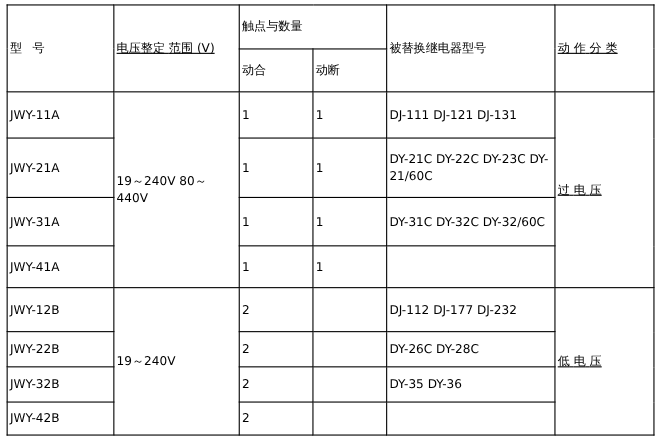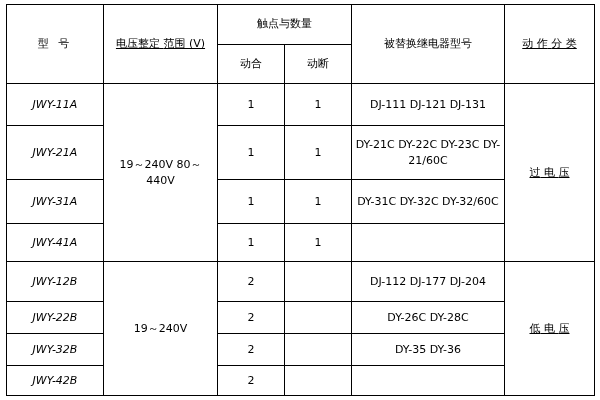--- a/index.html
+++ b/index.html
@@ -22,40 +22,39 @@
     padding: 4px 6px 4px 6px;
   }
   table.spec {
     width: 588px;
     height: 392px;
     border-collapse: collapse;
     table-layout: fixed;
   }
   table.spec td, table.spec th {
     border: 1px solid #000000;
-    text-align: center;
+    text-align: left;
     vertical-align: middle;
     font-weight: normal;
     font-size: 11px;
     padding: 1px 2px;
     line-height: 1.45;
   }
   .hdr {
     font-size: 11.5px;
   }
   .hdr-two-line {
     line-height: 1.55;
     text-decoration: underline;
   }
   .spaced {
     letter-spacing: 3px;
   }
   .model {
     font-size: 11.5px;
-    font-style: italic;
   }
   .volt {
     font-size: 11.5px;
     line-height: 2.6;
   }
   .replace {
     font-size: 11px;
     line-height: 1.5;
   }
   .category {
@@ -154,21 +153,21 @@
       <tr style="height:40px">
         <td class="model">JWY-12B</td>
         <td class="volt" rowspan="4">
           <span class="vstack">19～240V</span>
         </td>
         <td class="num">2</td>
         <td class="num"></td>
         <td class="replace">
           <span class="vstack">DJ-112</span>
           <span class="vstack">DJ-177</span>
-          <span class="vstack">DJ-204</span>
+          <span class="vstack">DJ-232</span>
         </td>
         <td class="category" rowspan="4">
           <span class="vstack">低</span>
           <span class="vstack">电</span>
           <span class="vstack">压</span>
         </td>
       </tr>
 
       <tr style="height:32px">
         <td class="model">JWY-22B</td>

